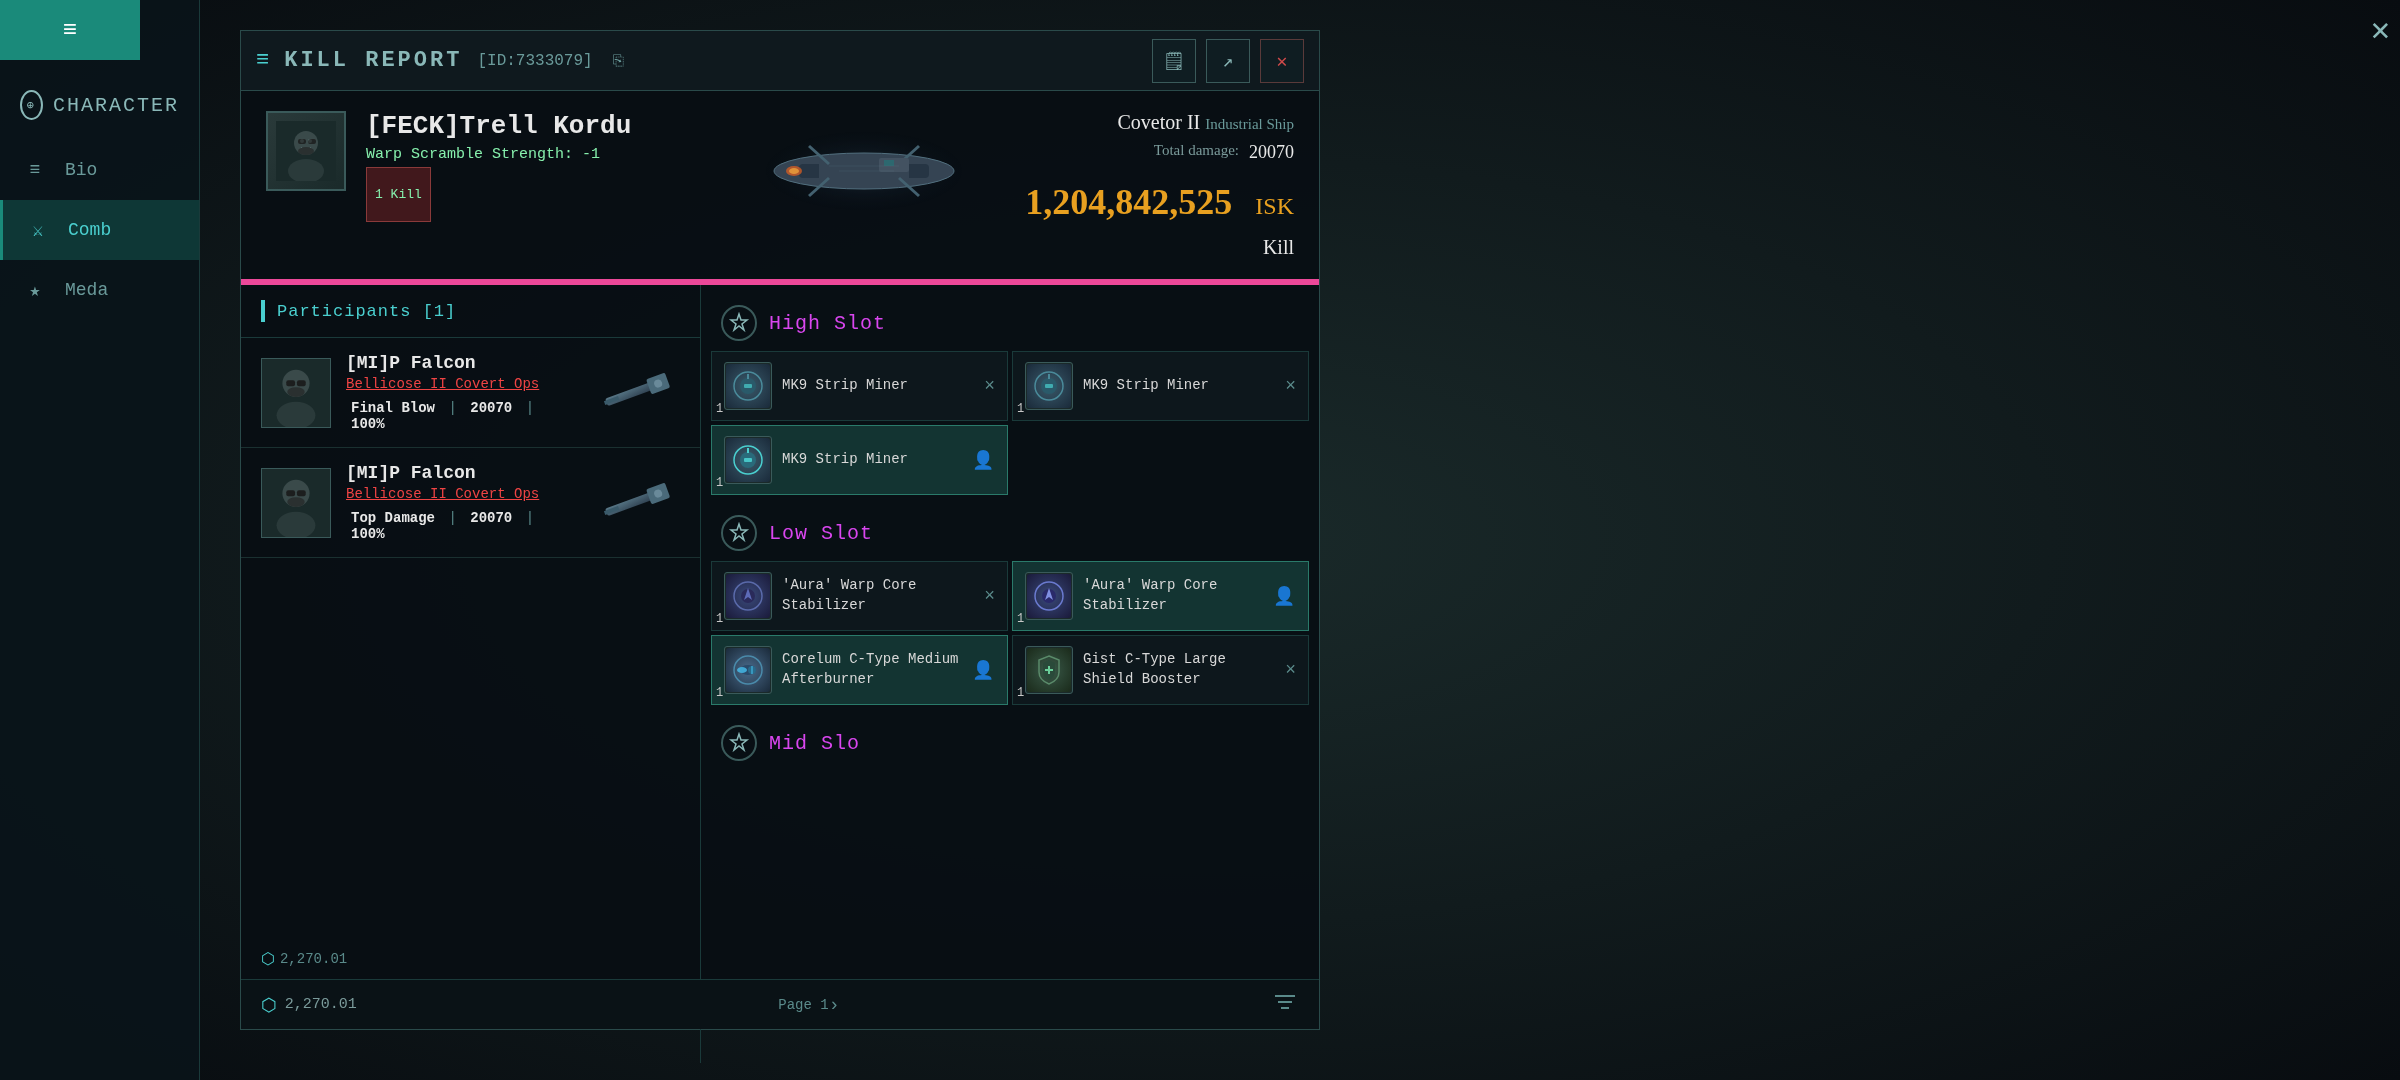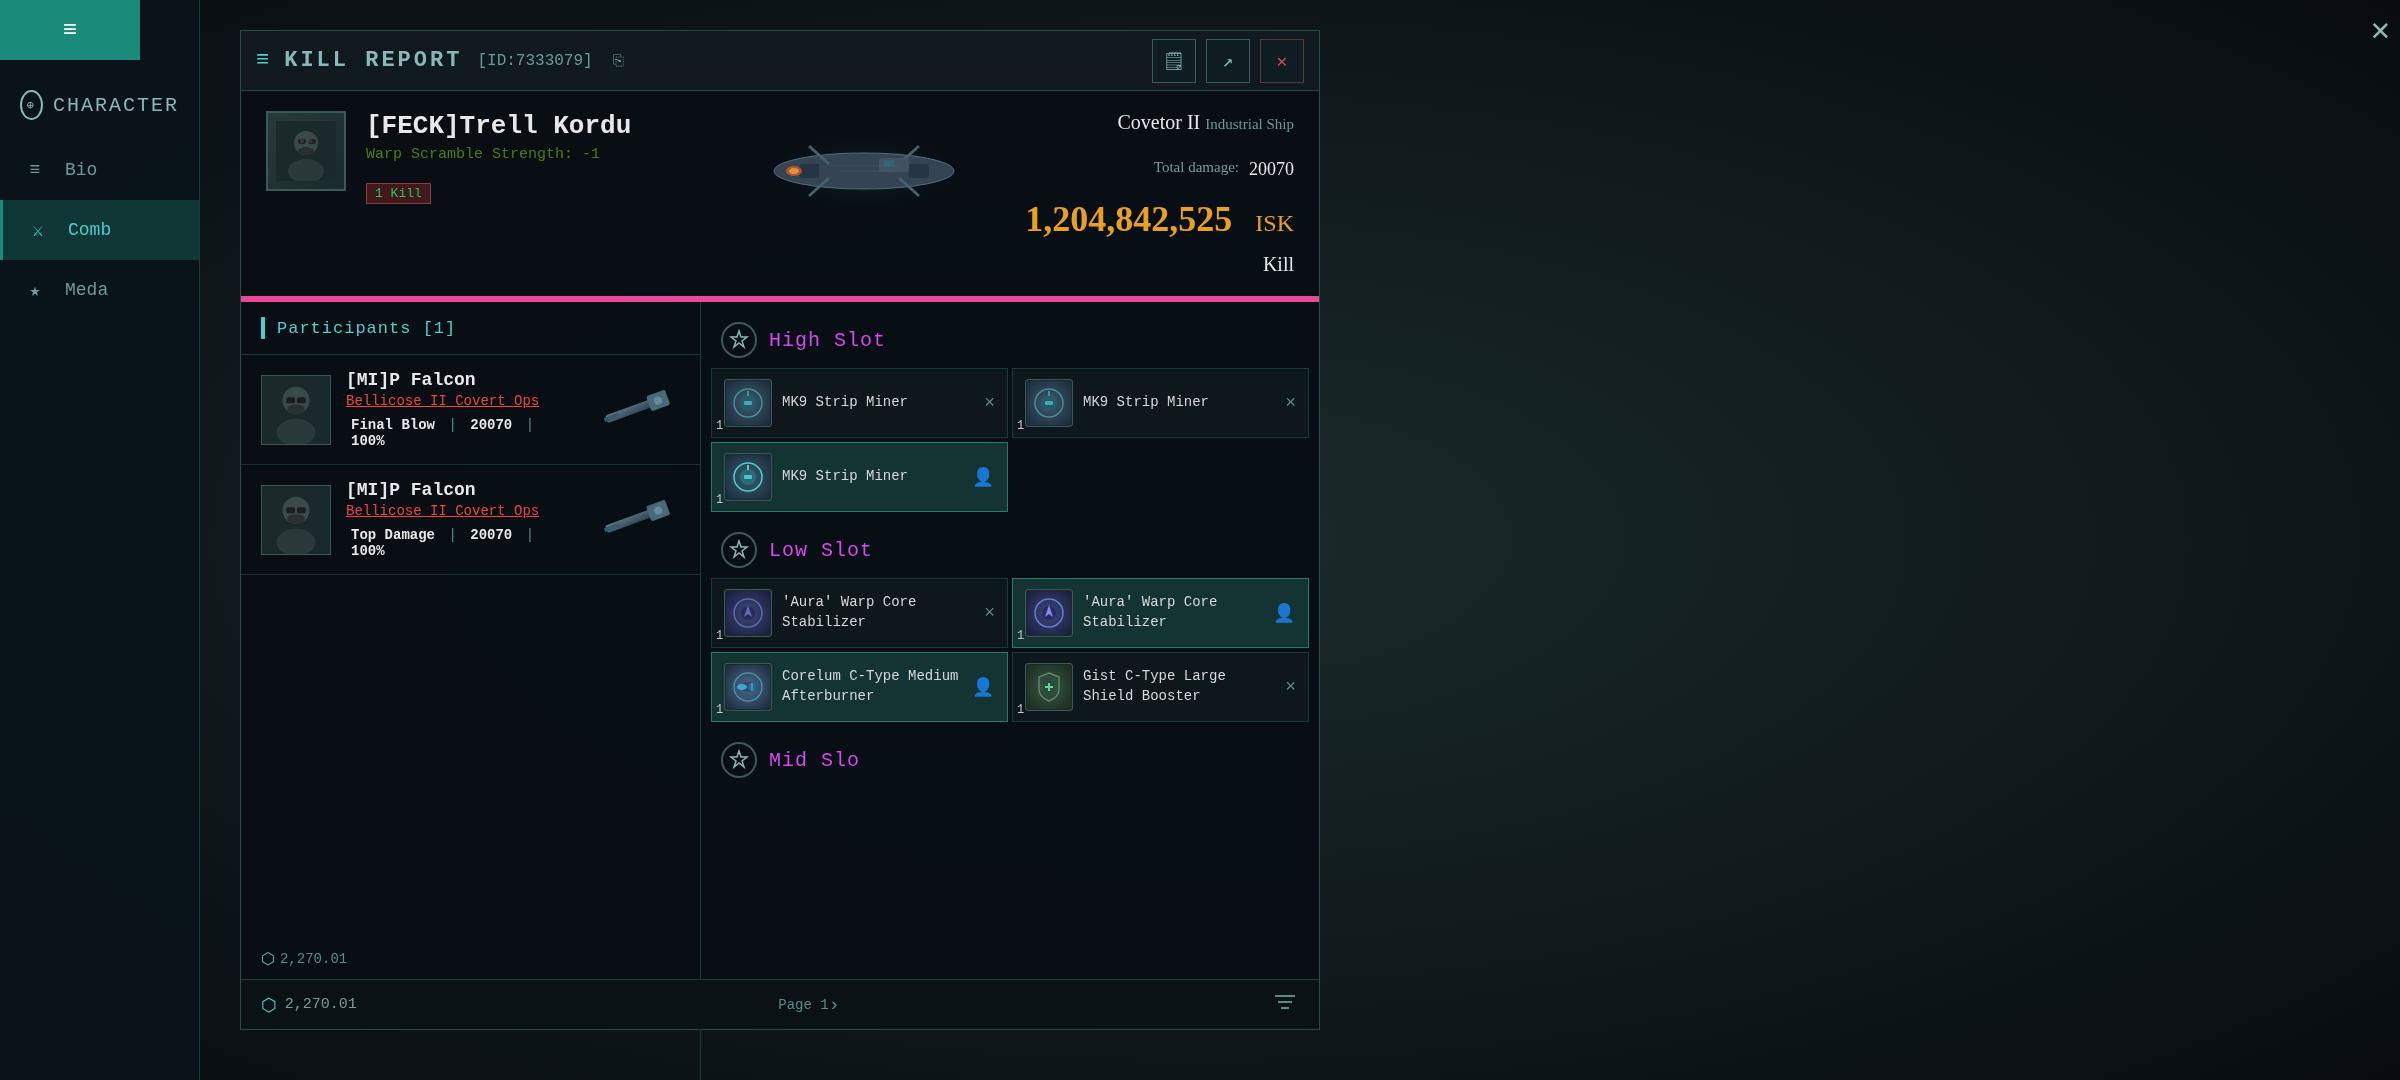--- a/index.html
+++ b/index.html
@@ -180,32 +180,32 @@
     }
 
     .victim-name {
       color: #e8e8e8;
       font-size: 26px;
       font-weight: bold;
       margin-bottom: 5px;
     }
 
     .victim-warp {
-      color: #4d7c0f;
+      color: #86efac;
       font-size: 15px;
-      margin-bottom: 20px;
+      margin-bottom: 4px;
     }
 
     .victim-kill-badge {
       display: inline-block;
       background: rgba(200,50,50,0.3);
       border: 1px solid #8a3a3a;
-      color: #22c55e;
+      color: #86efac;
       font-size: 13px;
-      padding: 2px 8px;
+      padding: 19px 8px;
       margin-bottom: 8px;
     }
 
     .victim-date {
       color: #5a8a8a;
       font-size: 14px;
       line-height: 1.6;
     }
 
     .ship-image {
@@ -222,21 +222,21 @@
     }
 
     .ship-name {
       color: #e8e8e8;
       font-size: 20px;
     }
 
     .ship-type {
       color: #6a9a9a;
       font-size: 15px;
-      margin-bottom: 22px;
+      margin-bottom: 5px;
     }
 
     .total-damage-label {
       color: #7a9a9a;
       font-size: 15px;
     }
 
     .total-damage-value {
       color: #e8e8e8;
       font-size: 18px;

